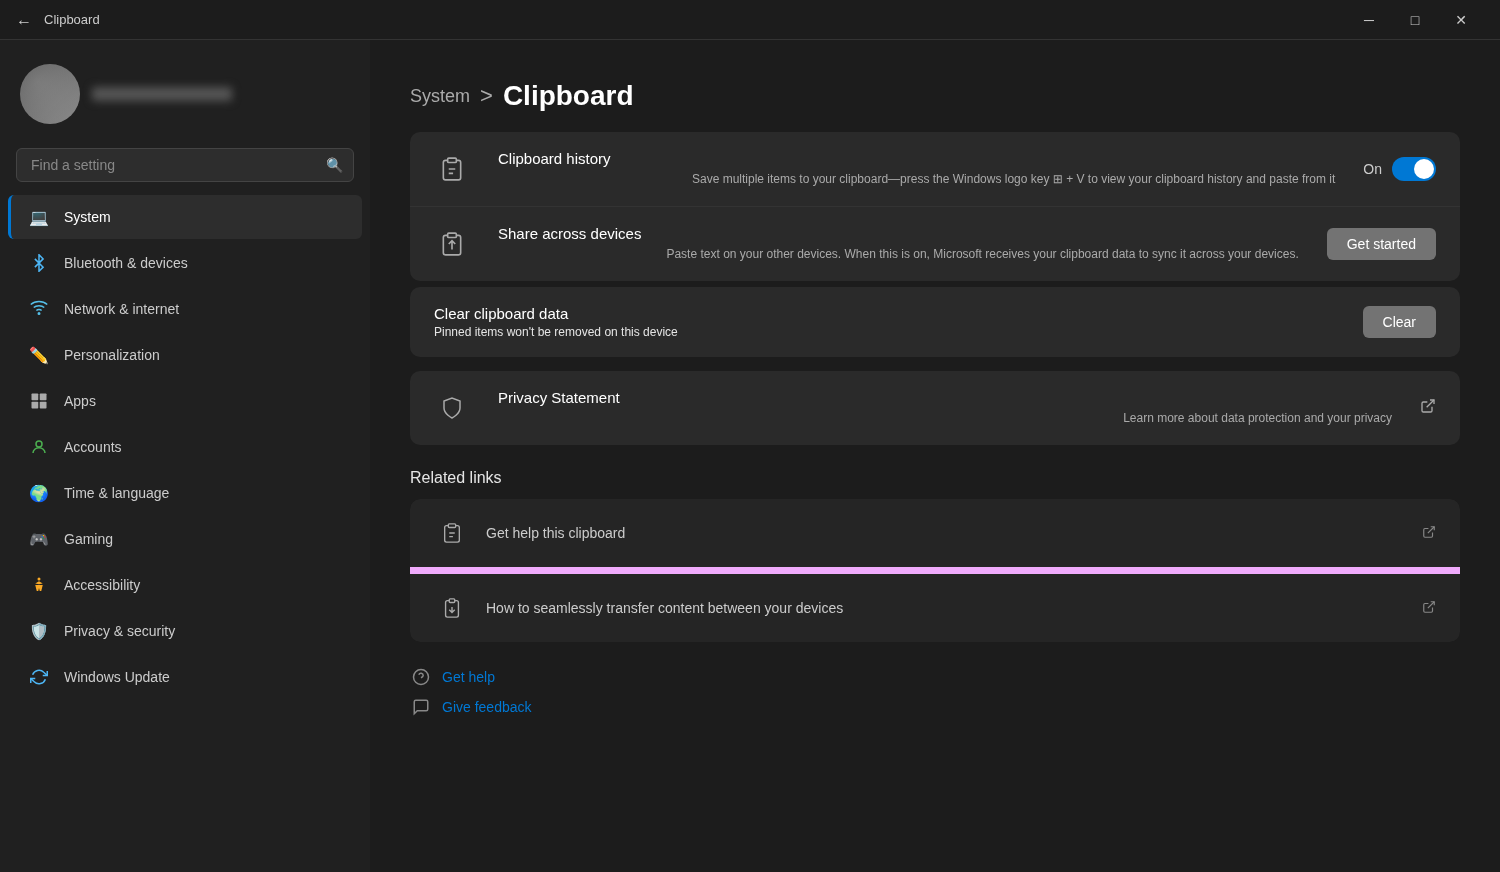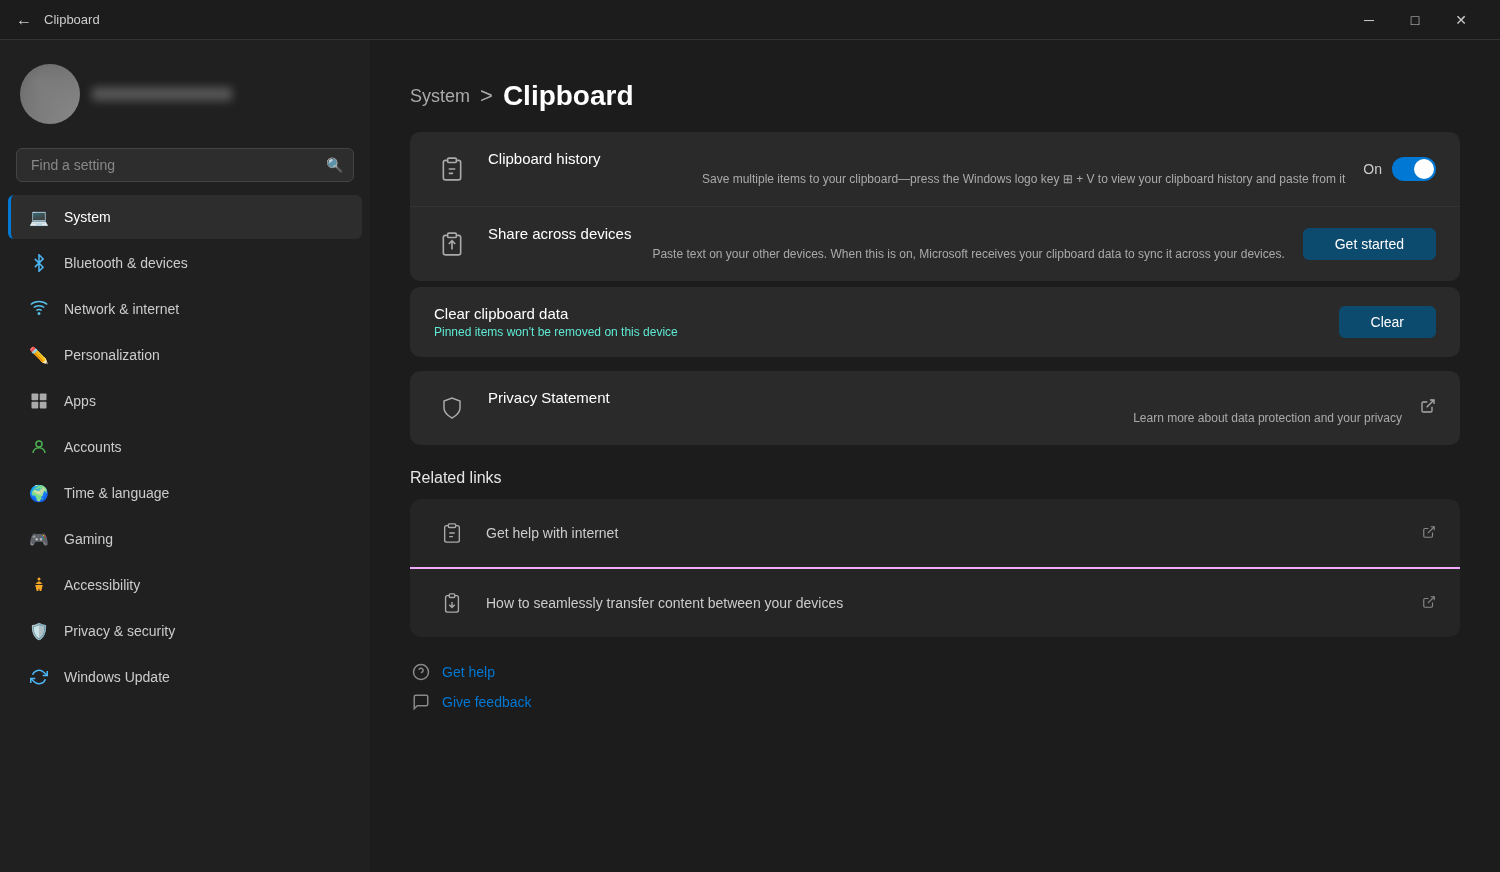--- a/index.html
+++ b/index.html
@@ -197,21 +197,21 @@
       color: #aaa;
     }
 
     .settings-card {
       background: #2a2a2a;
       border-radius: 10px;
       margin-bottom: 4px;
       padding: 18px 24px;
       display: flex;
       align-items: center;
-      gap: 18px;
+      gap: 28px;
     }
     .settings-card:first-of-type {
       border-radius: 10px 10px 0 0;
     }
     .card-group {
       border-radius: 10px;
       overflow: hidden;
       margin-bottom: 6px;
     }
     .card-group .settings-card {
@@ -273,25 +273,25 @@
       height: 20px;
       background: white;
       border-radius: 50%;
       top: 2px;
       right: 2px;
       transition: right 0.2s;
     }
 
     
     .btn-secondary {
-      background: #0c4a6e;
+      background: #737373;
       border: none;
       border-radius: 6px;
       color: #fff;
-      padding: 8px 32px;
+      padding: 8px 20px;
       font-size: 14px;
       cursor: pointer;
       text-align: center;
     }
 
     
     .clear-section {
       background: #2a2a2a;
       border-radius: 10px;
       padding: 18px 24px;
@@ -302,40 +302,40 @@
     }
     .clear-section-text {}
     .clear-title {
       font-size: 15px;
       font-weight: 500;
       color: #fff;
       margin-bottom: 3px;
     }
     .clear-desc {
       font-size: 12px;
-      color: #5eead4;
+      color: #e5e5e5;
     }
 
     
     .related-links-title {
       font-size: 16px;
       font-weight: 500;
       color: #e5e5e5;
       margin: 24px 0 12px 0;
     }
 
     .link-card {
       background: #252525;
       border-radius: 0;
       padding: 16px 24px;
       display: flex;
       align-items: center;
       gap: 16px;
       cursor: pointer;
-      border-top: 2px solid #f0abfc;
+      border-top: 7px solid #f0abfc;
     }
     .link-card:first-child { border-top: none; border-radius: 10px 10px 0 0; }
     .link-card:last-child { border-radius: 0 0 10px 10px; }
     .link-card-text {
       flex: 1;
       font-size: 14px;
       color: #ccc;
     }
     .link-external {
       color: #888;
@@ -554,21 +554,21 @@
     <div class="card-group">
       <div class="link-card">
         <div class="card-icon">
           <svg width="22" height="22" viewBox="0 0 24 24" fill="none" stroke="#aaa" stroke-width="1.5">
             <rect x="8" y="2" width="8" height="4" rx="1" ry="1"></rect>
             <path d="M16 4h2a2 2 0 012 2v14a2 2 0 01-2 2H6a2 2 0 01-2-2V6a2 2 0 012-2h2"></path>
             <line x1="9" y1="12" x2="15" y2="12"></line>
               <line x1="9" y1="16" x2="13" y2="16"></line>
           </svg>
         </div>
-        <div class="link-card-text">Get help with internet</div>
+        <div class="link-card-text">Get help this clipboard</div>
         <div class="link-external">
           <svg width="14" height="14" viewBox="0 0 24 24" fill="none" stroke="#888" stroke-width="2">
             <path d="M18 13v6a2 2 0 01-2 2H5a2 2 0 01-2-2V8a2 2 0 012-2h6"></path>
             <polyline points="15 3 21 3 21 9"></polyline>
               <line x1="10" y1="14" x2="21" y2="3"></line>
           </svg>
         </div>
       </div>
 
       <div class="link-card">

